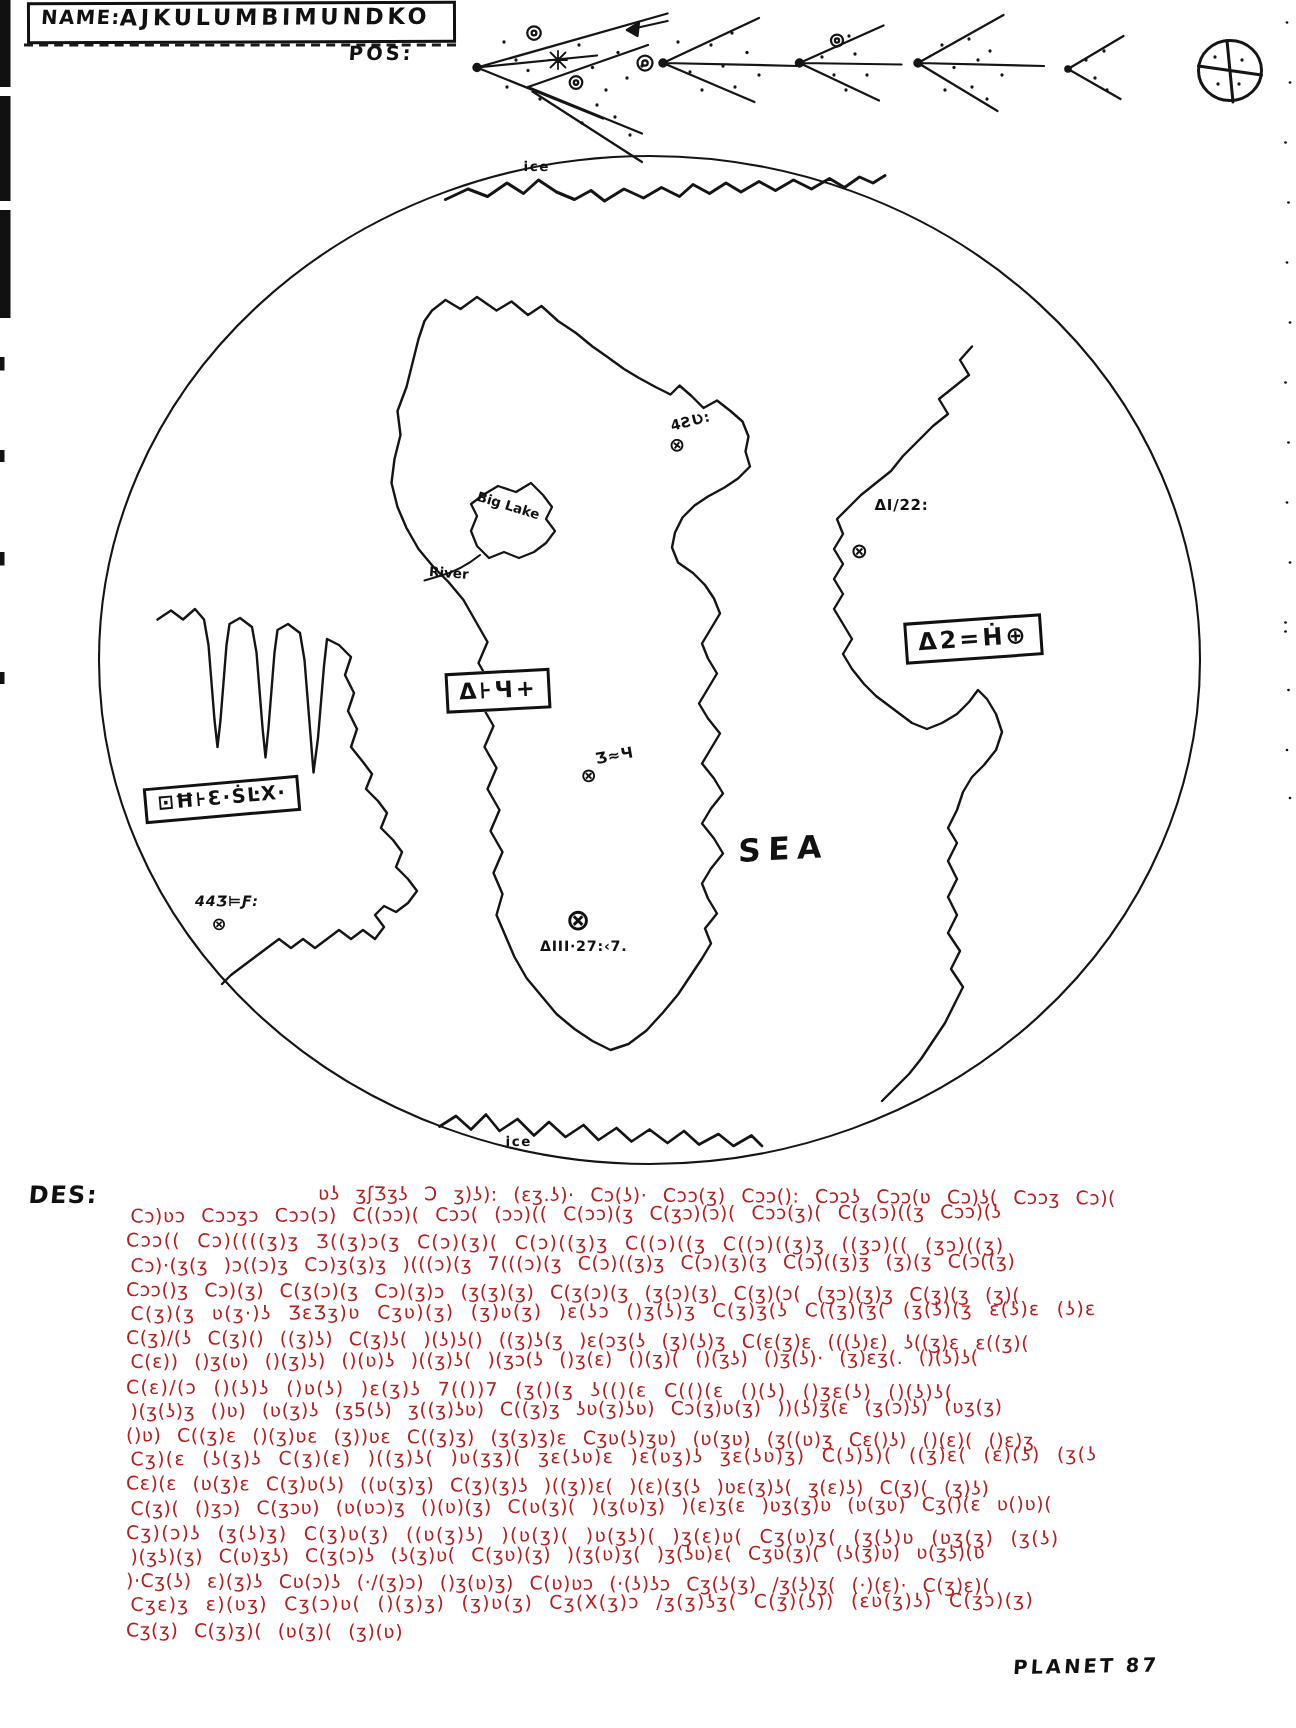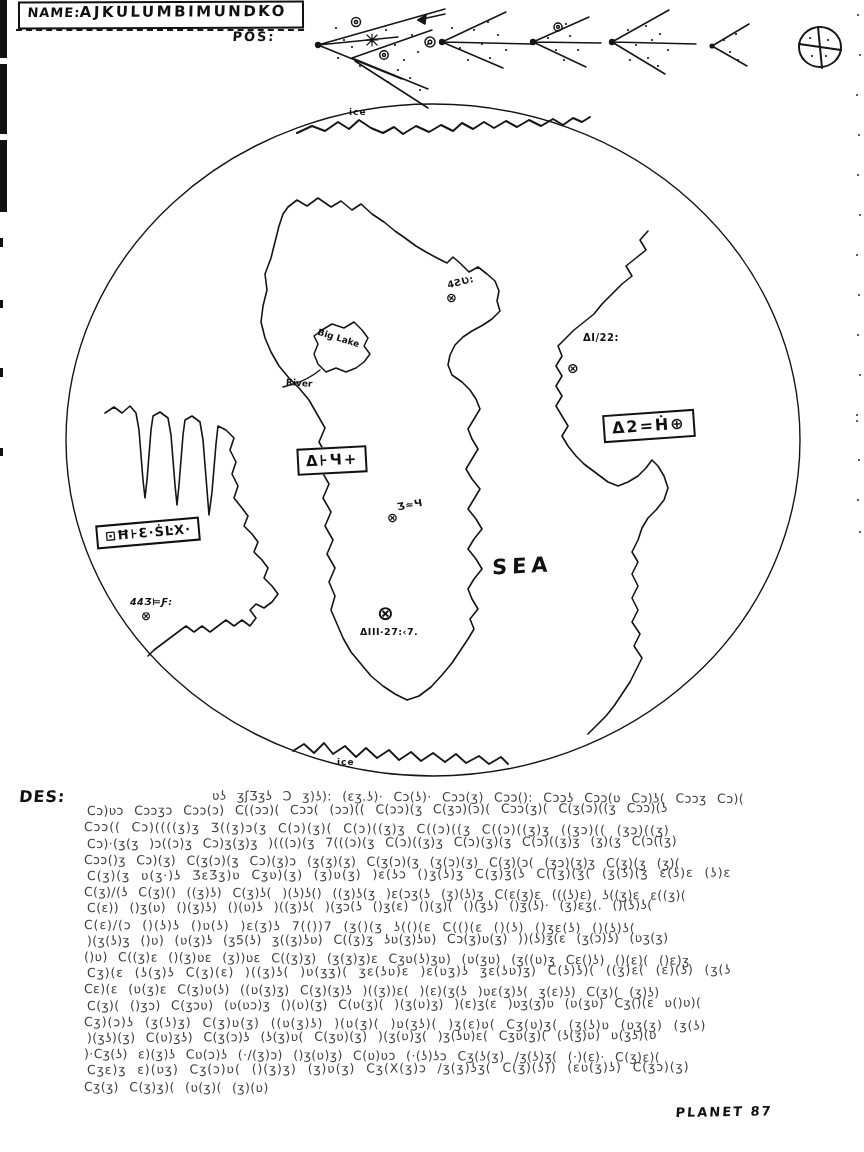--- a/index.html
+++ b/index.html
@@ -41,21 +41,21 @@
   .region-box{
     border:2px solid #111;background:#fff;padding:2px 7px 3px 7px;
     font-weight:bold;letter-spacing:2px;
   }
   .b1{left:297px;top:447px;transform:rotate(-3deg);font-size:15px;}
   .b2{left:603px;top:412px;transform:rotate(-4deg);font-size:16px;}
   .b3{left:96px;top:521px;transform:rotate(-5deg);font-size:13px;letter-spacing:1px;}
   .des-label{left:20px;top:787px;font-size:16px;font-weight:bold;letter-spacing:1px;transform:skewX(-5deg);}
   .des{
     position:absolute;left:84px;top:787px;width:778px;height:318px;overflow:hidden;
-    font-size:12.5px;line-height:16.2px;letter-spacing:0.4px;word-spacing:6px;color:#404040;
+    font-size:12.5px;line-height:16.2px;letter-spacing:0.4px;word-spacing:6px;color:#b91c1c;
   }
   .des-line{white-space:nowrap;transform-origin:left center;}
   .des-line:first-child{padding-left:128px;}
   .des-line:nth-child(odd){transform:rotate(0.35deg);}
   .des-line:nth-child(even){transform:rotate(-0.3deg) translateX(3px);}
   .des-line:nth-child(3n){letter-spacing:0.9px;}
   .planet-number{left:676px;top:1105px;font-size:13px;font-weight:bold;letter-spacing:2px;transform:rotate(-1deg) skewX(-5deg);}
 </style>
 </head>
 <body>

